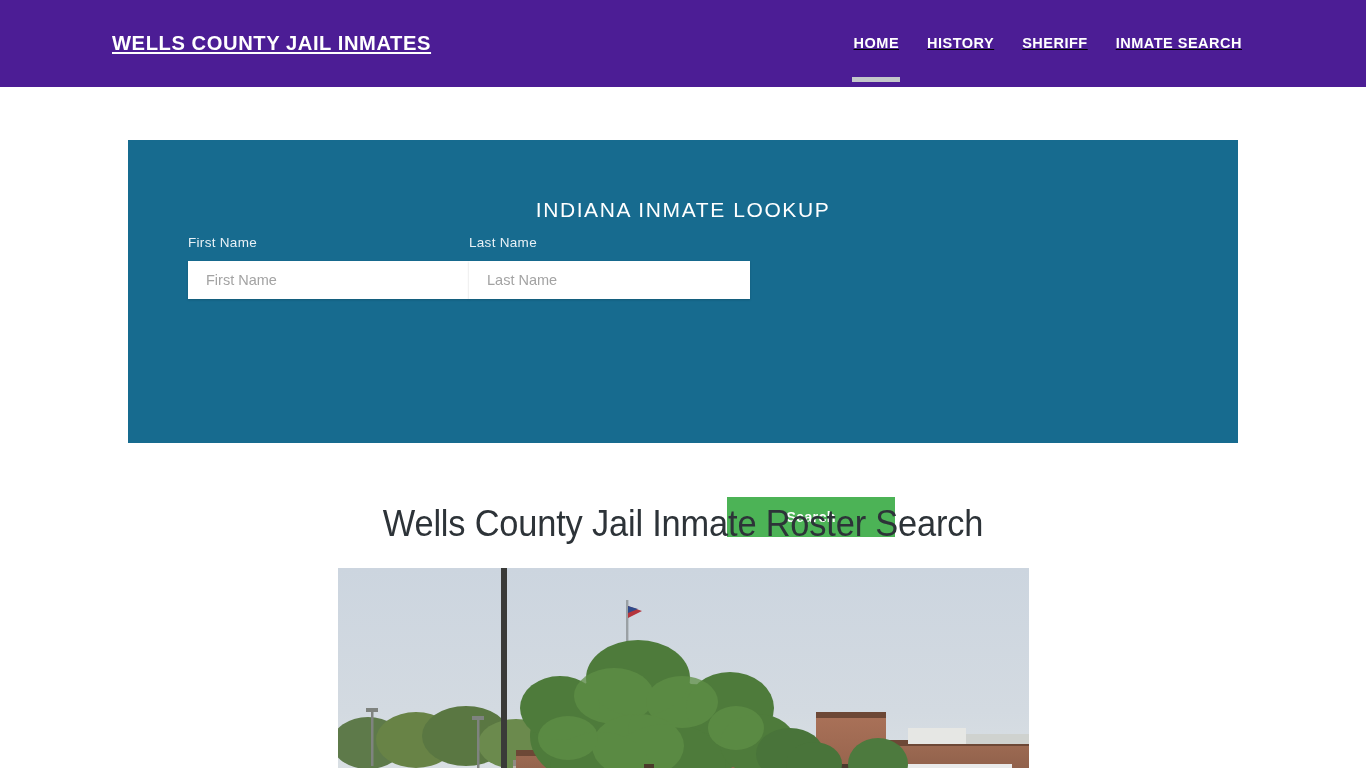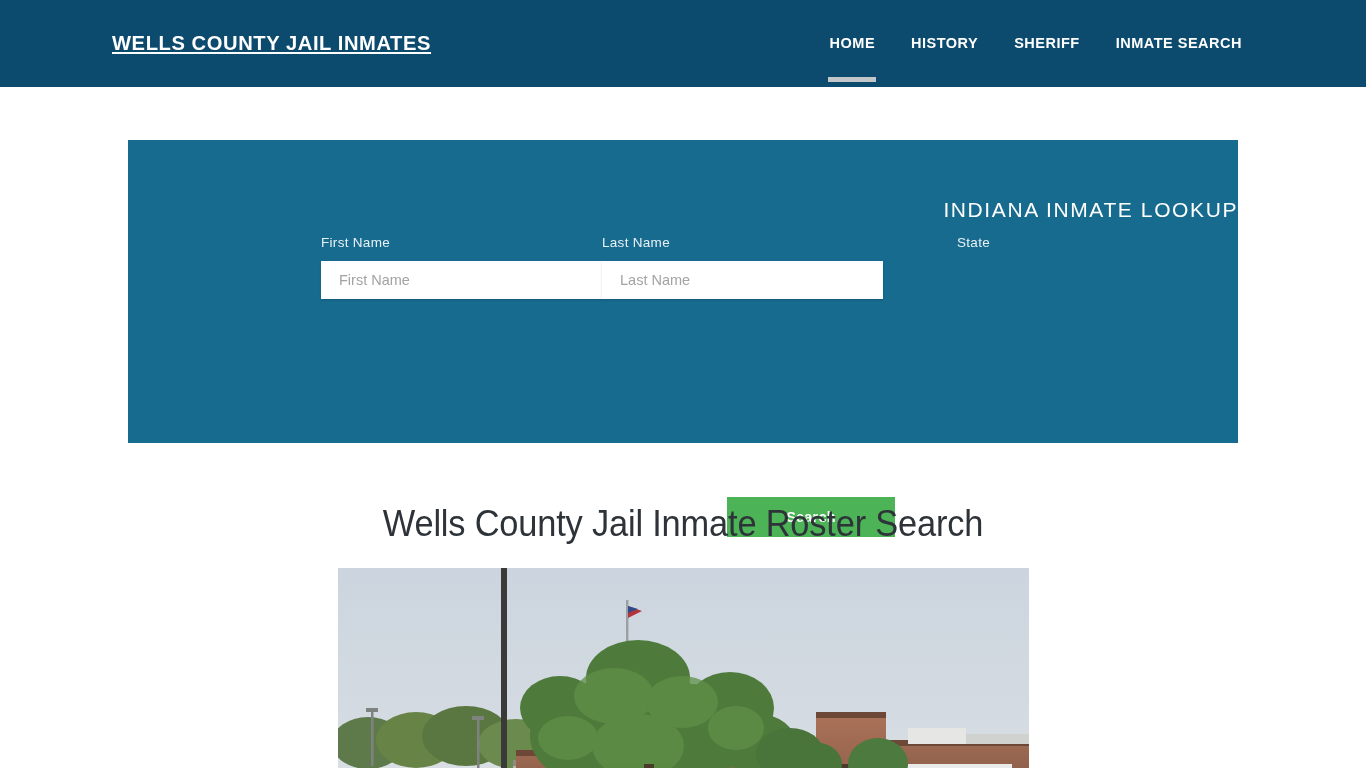--- a/index.html
+++ b/index.html
@@ -8,41 +8,42 @@
     width: 1366px; height: 768px;
     overflow: hidden;
     background: #ffffff;
     font-family: "Liberation Sans", sans-serif;
   }
 
   
   .site-header {
     position: absolute; top: 0; left: 0;
     width: 1366px; height: 87px;
-    background: #0c4a6e;
+    background: #4c1d95;
   }
   .brand {
     position: absolute;
     left: 112px; top: 31px;
     font-family: "Liberation Sans", sans-serif;
     font-size: 21px;
     font-weight: bold;
     letter-spacing: 0.6px;
     color: #ffffff;
     text-transform: uppercase;
     white-space: nowrap;
     transform: scaleX(0.96);
     transform-origin: left center;
   }
   .main-nav {
     position: absolute;
     right: 112px; top: 33px;
     display: flex;
     align-items: center;
-    gap: 12px;
+    gap: 4px;
+    text-decoration: underline;
   }
   .nav-item {
     position: relative;
     color: #ffffff;
     font-size: 14.5px;
     font-weight: bold;
     letter-spacing: 0.5px;
     text-transform: uppercase;
     text-decoration: none;
     padding: 0 12px;
@@ -63,33 +64,32 @@
   
   .lookup-panel {
     position: absolute;
     left: 128px; top: 140px;
     width: 1110px; height: 303px;
     background: #176b8f;
   }
   .lookup-title {
     position: absolute;
     left: 0; right: 0; top: 41px;
-    text-align: right;
+    text-align: center;
     color: #ffffff;
     font-size: 21px;
     font-weight: normal;
     letter-spacing: 1.6px;
     text-transform: uppercase;
   }
   .fields-row {
     position: absolute;
     left: 0; top: 95px;
     width: 1110px;
     display: flex;
-    justify-content: flex-end;
   }
   .field-group { position: relative; }
   .field-group.first  { margin-left: 60px;  width: 281px; }
   .field-group.last   {  width: 281px; }
   .field-group.state  { margin-left: 74px;  width: 281px; }
 
   .field-label {
     display: block;
     color: #e8f1f6;
     font-size: 13.5px;
@@ -184,21 +184,20 @@
       <label class="field-label">First Name</label>
       <input class="field-input" type="text" placeholder="First Name" style="">
     </div>
 
     <div class="field-group last">
       <label class="field-label">Last Name</label>
       <input class="field-input" type="text" placeholder="Last Name" style="">
     </div>
 
     <div class="field-group state">
-      <label class="field-label">State</label>
     </div>
   </div>
 
   <button class="search-button">Search</button>
 </section>
 
 <h1 class="page-title">Wells County Jail Inmate Roster Search</h1>
 
 <figure class="jail-photo" style="margin:0">
   <svg viewBox="0 0 691 260" xmlns="http://www.w3.org/2000/svg">

